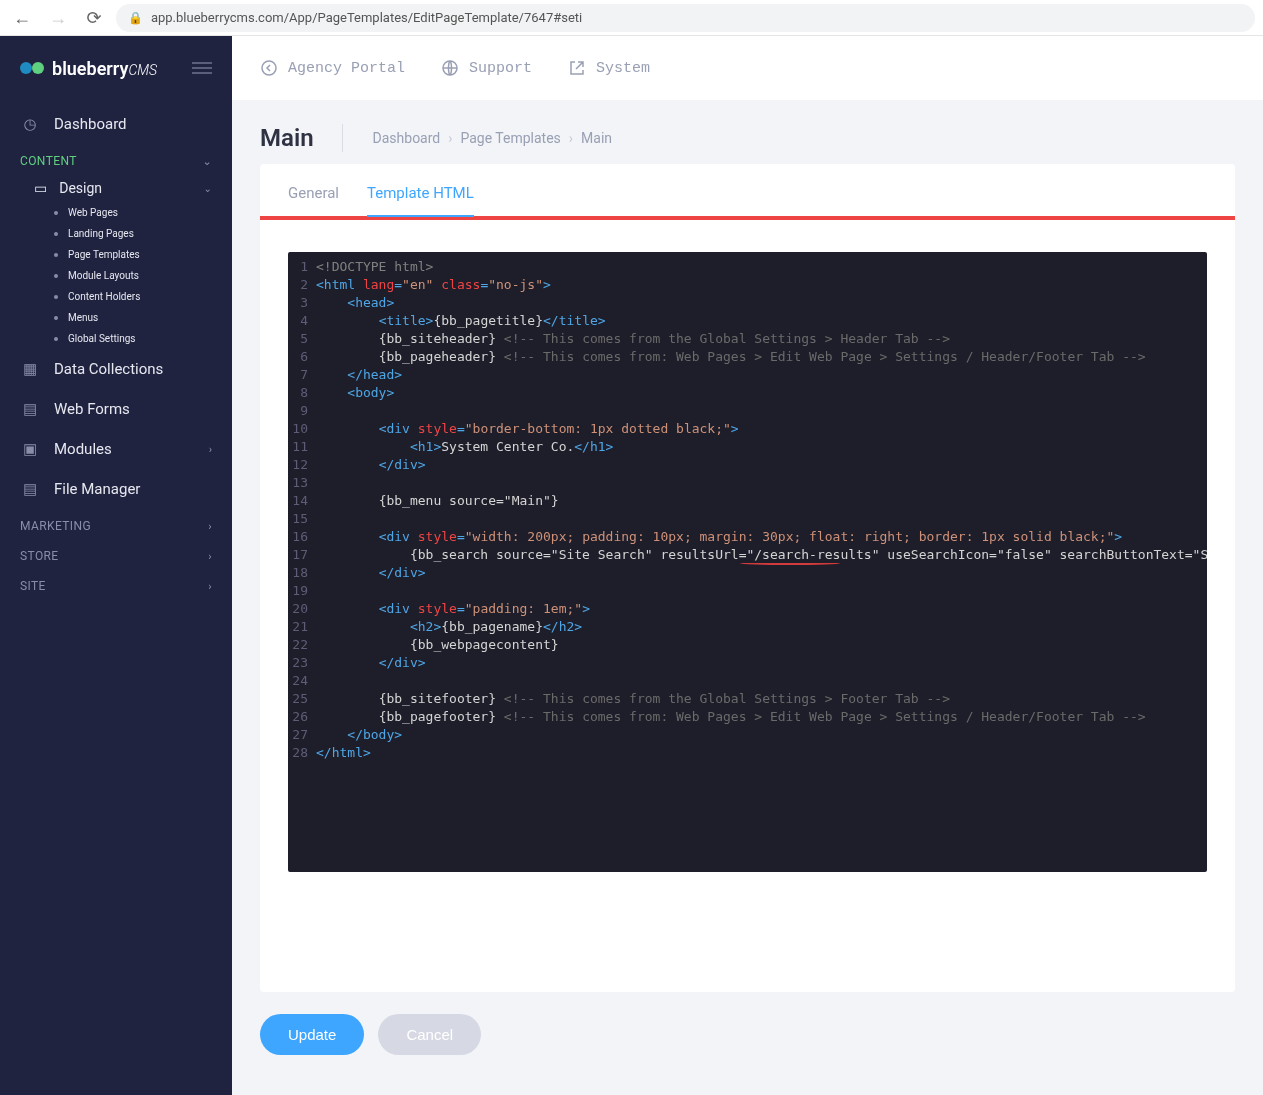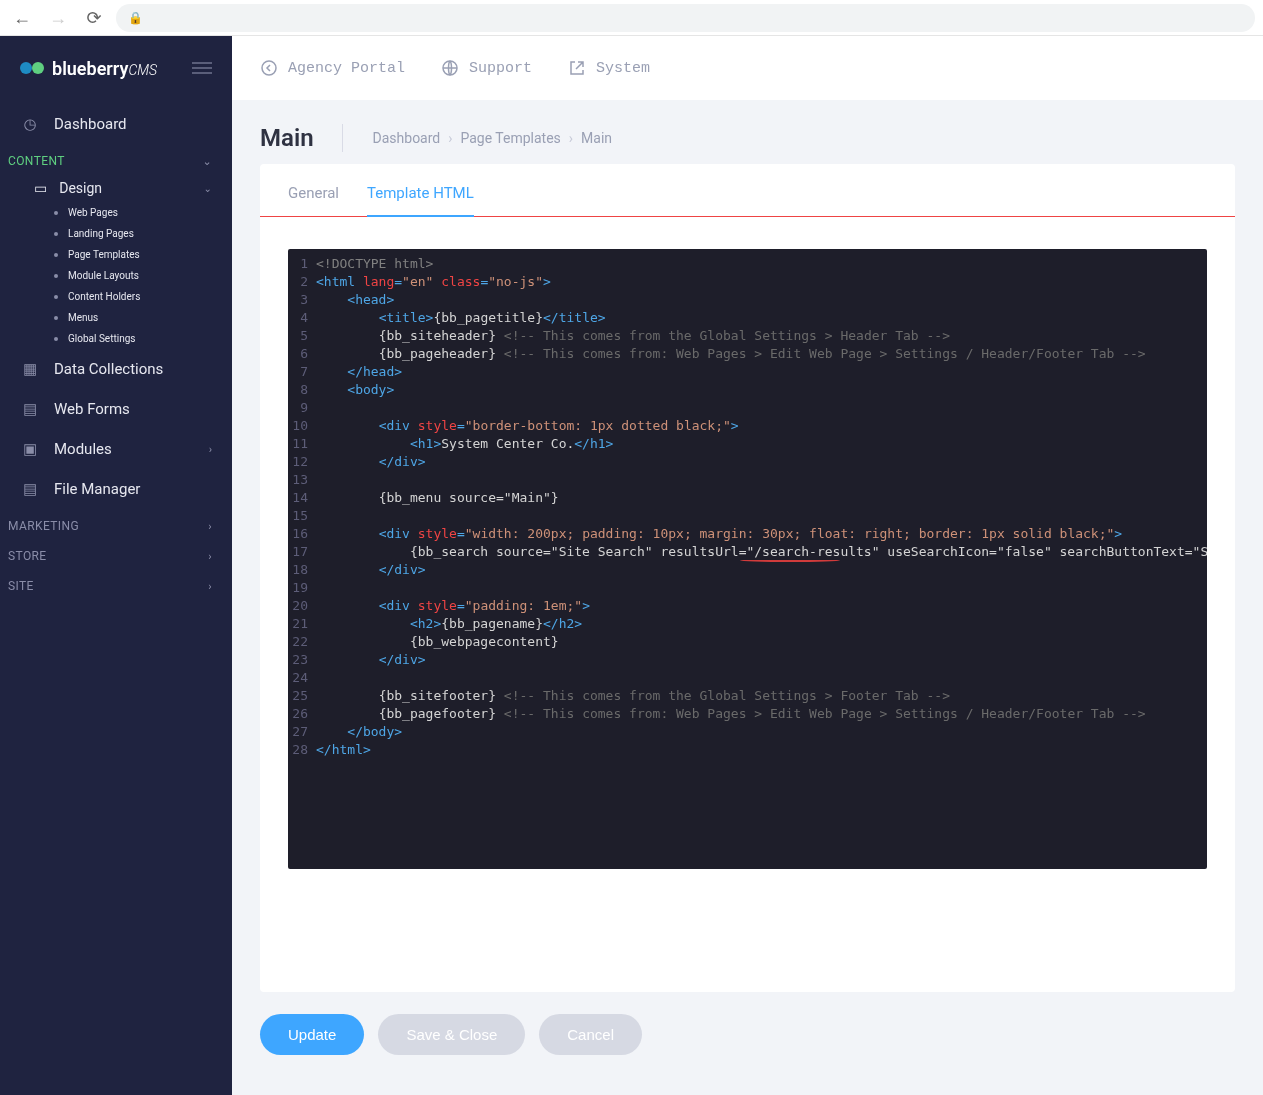--- a/index.html
+++ b/index.html
@@ -20,21 +20,21 @@
 .logo .mark .c1 { width:12px; height:12px; border-radius:50%; background:#1e8bc3; position:absolute; left:0; top:6px; }
 .logo .mark .c2 { width:12px; height:12px; border-radius:50%; background:#5fcf80; position:absolute; right:0; top:6px; }
 .logo .light { font-style:italic; font-weight:300; font-size:14px; }
 .burger { width:20px; display:flex; flex-direction:column; gap:3px; cursor:pointer; }
 .burger span { height:2px; background:#5a5e7a; }
 
 .side-item { display:flex; align-items:center; gap:14px; padding:10px 20px; font-size:15px; color:#e6e7ef; cursor:pointer; }
 .side-item .ico { width:20px; height:20px; display:flex; align-items:center; justify-content:center; font-size:15px; color:#8a8da8; }
 .side-item .chev { margin-left:auto; color:#8a8da8; font-size:11px; }
 
-.side-section { padding:10px 20px 6px 8px; font-size:12px; letter-spacing:0.4px; color:#5fcf80; display:flex; align-items:center; justify-content:space-between; cursor:pointer; }
+.side-section { padding:10px 20px 6px 20px; font-size:12px; letter-spacing:0.4px; color:#5fcf80; display:flex; align-items:center; justify-content:space-between; cursor:pointer; }
 .side-section.muted { color:#8a8da8; }
 .side-section .chev { color:#8a8da8; font-size:11px; }
 
 .sub-item { display:flex; align-items:center; gap:12px; padding:6px 20px 6px 48px; font-size:14px; color:#e6e7ef; cursor:pointer; }
 .sub-item.expandable .chev { margin-left:auto; color:#8a8da8; font-size:10px; }
 .sub-sub { display:flex; align-items:center; gap:10px; padding:5px 20px 5px 54px; font-size:10px; color:#e6e7ef; cursor:pointer; }
 .bullet { width:4px; height:4px; background:#8a8da8; border-radius:50%; flex-shrink:0; }
 
 
 .main { flex:1; background:#f2f4f8; display:flex; flex-direction:column; overflow:hidden; }
@@ -42,21 +42,21 @@
 .top-link { display:flex; align-items:center; gap:10px; color:#9aa0b4; font-size:15px; cursor:pointer;font-family:Liberation Mono, monospace; }
 .top-link .ico { width:18px; height:18px; display:flex; align-items:center; justify-content:center; }
 
 .page-head { padding:24px 28px 12px 28px; display:flex; align-items:center; gap:30px; }
 .page-title { font-size:24px; font-weight:600; color:#2f3242; border-right:1px solid #d9dbe6; padding-right:28px; }
 .crumbs { font-size:14px; color:#9aa0b4; display:flex; align-items:center; gap:8px; }
 .crumbs a { color:#9aa0b4; text-decoration:none; }
 .crumbs .sep { color:#c7cad8; }
 
 .card { background:#fff; margin:0 28px 0 28px; border-radius:4px; flex:1; display:flex; flex-direction:column; overflow:hidden; }
-.tabs { display:flex; gap:28px; padding:20px 28px 0 28px; border-bottom:1px solid #ef4444; }
+.tabs { display:flex; gap:28px; padding:20px 28px 0 28px; border-bottom:4px solid #ef4444; }
 .tab { padding-bottom:14px; font-size:15px; color:#9aa0b4; cursor:pointer; position:relative; }
 .tab.active { color:#3ea6ff; }
 .tab.active::after { content:""; position:absolute; left:0; right:0; bottom:-1px; height:2px; background:#3ea6ff; }
 
 .editor-wrap { padding:32px 28px 28px 28px; flex:1; }
 .editor { background:#1e1e2a; border-radius:2px; font-family:Consolas, Monaco, monospace; font-size:13px; line-height:18px; color:#d4d4d4; height:620px; overflow:auto; position:relative; padding:6px 0; }
 .code-line { display:flex; white-space:pre; }
 .ln { width:28px; text-align:right; color:#5d5d78; padding-right:8px; user-select:none; flex-shrink:0; }
 .doctype { color:#808080; }
 .tag { color:#4ea6e6; }
@@ -73,20 +73,21 @@
 </style>
 </head>
 <body>
 
 <div class="browser-chrome">
   <div class="nav-btn">←</div>
   <div class="nav-btn" style="color:#ccc">→</div>
   <div class="nav-btn">⟳</div>
   <div class="url-bar">
     <span class="lock">🔒</span>
+    <span>app.blueberrycms.com/App/PageTemplates/EditPageTemplate/7647#seti</span>
   </div>
 </div>
 
 <div class="app">
 
   <div class="sidebar">
     <div class="logo-row">
       <div class="logo">
         <div class="mark">
             <span class="c1"></span>
@@ -257,17 +258,16 @@
             <div class="code-line"><span class="ln">26</span><span>        <span class="txt">{bb_pagefooter} </span><span class="cmt">&lt;!-- This comes from: Web Pages &gt; Edit Web Page &gt; Settings / Header/Footer Tab --&gt;</span></span></div>
             <div class="code-line"><span class="ln">27</span><span>    <span class="tag">&lt;/body&gt;</span></span></div>
             <div class="code-line"><span class="ln">28</span><span><span class="tag">&lt;/html&gt;</span></span></div>
             <div class="underline-mark"></div>
         </div>
       </div>
     </div>
 
     <div class="footer-btns">
       <button class="btn primary">Update</button>
-      <button class="btn muted">Save &amp; Close</button>
       <button class="btn muted">Cancel</button>
     </div>
   </div>
 </div>
 
 </body></html>

